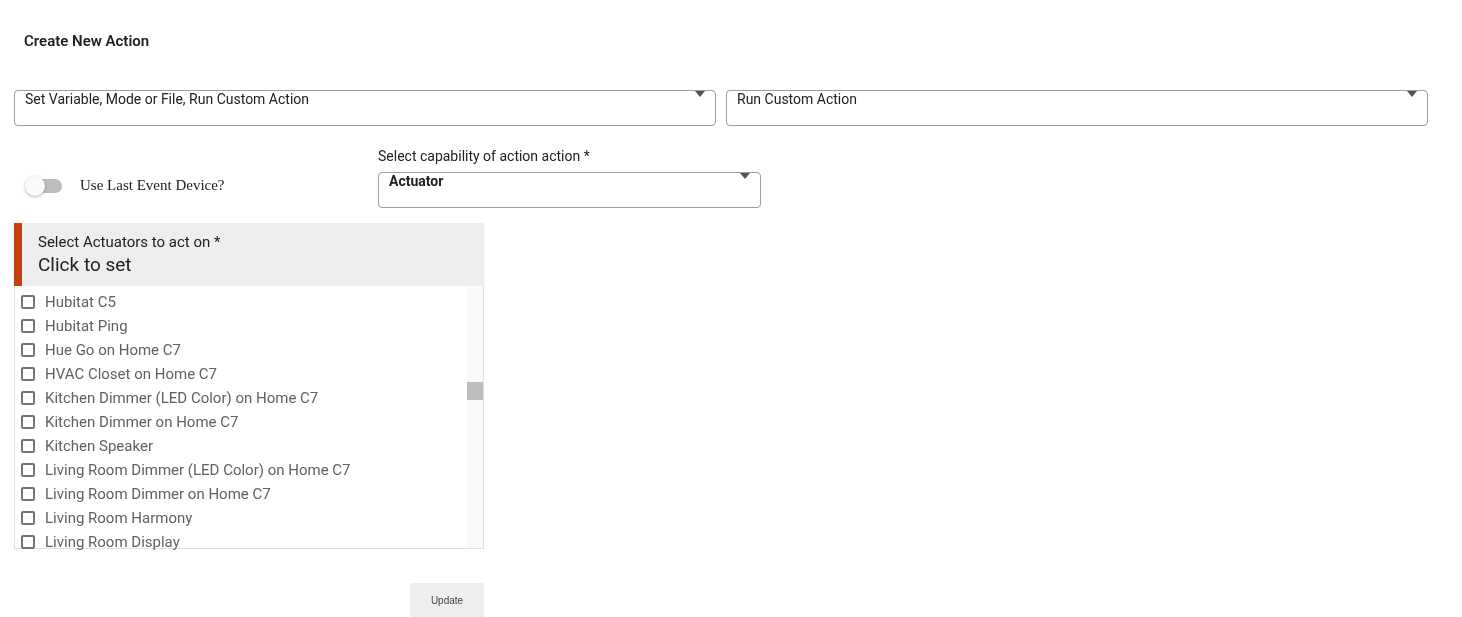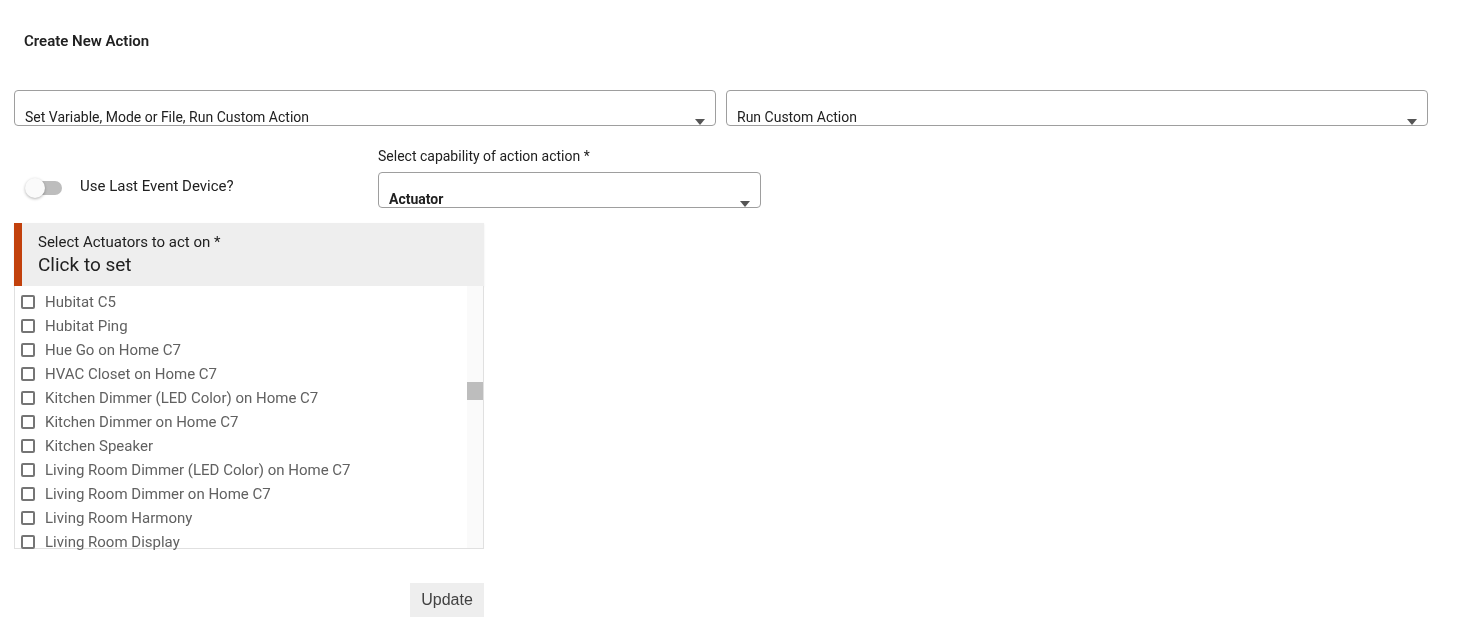--- a/index.html
+++ b/index.html
@@ -24,21 +24,21 @@
       left: 14px;
       top: 90px;
       display: flex;
       gap: 10px;
     }
     .select-box {
       border: 1px solid #9e9e9e;
       border-radius: 4px;
       height: 36px;
       display: flex;
-      align-items: flex-end;
+      align-items: flex-start;
       justify-content: space-between;
       padding: 0 10px 0 10px;
       background: #ffffff;
       cursor: pointer;
     }
     .select-box.wide1 { width: 702px; }
     .select-box.wide2 { width: 702px; }
     .select-box.cap   { width: 383px; font-weight: bold; }
     .select-text {
       font-size: 14px;
@@ -57,23 +57,24 @@
       display: flex;
       align-items: flex-start;
     }
     .field-label {
       font-size: 14px;
       color: #212121;
       margin-bottom: 8px;
     }
     .toggle-wrap {
       display: flex;
-      align-items: flex-end;
+      align-items: center;
       margin-top: 32px;
       margin-left: 14px;
+      font-family: Liberation Serif, serif;
     }
     .toggle {
       position: relative;
       width: 34px;
       height: 14px;
       background: #bdbdbd;
       border-radius: 7px;
       cursor: pointer;
       margin-right: 18px;
     }
@@ -152,21 +153,21 @@
       background: #bdbdbd;
     }
     .update-btn {
       position: absolute;
       left: 410px;
       top: 583px;
       width: 74px;
       height: 34px;
       background: #eeeeee;
       border: none;
-      font-size: 16px;
+      font-size: 10px;
       color: #424242;
       cursor: pointer;
     }
   </style>
 </head>
 <body>
 
 <div class="page-title">Create New Action</div>
 
 <div class="select-row">

